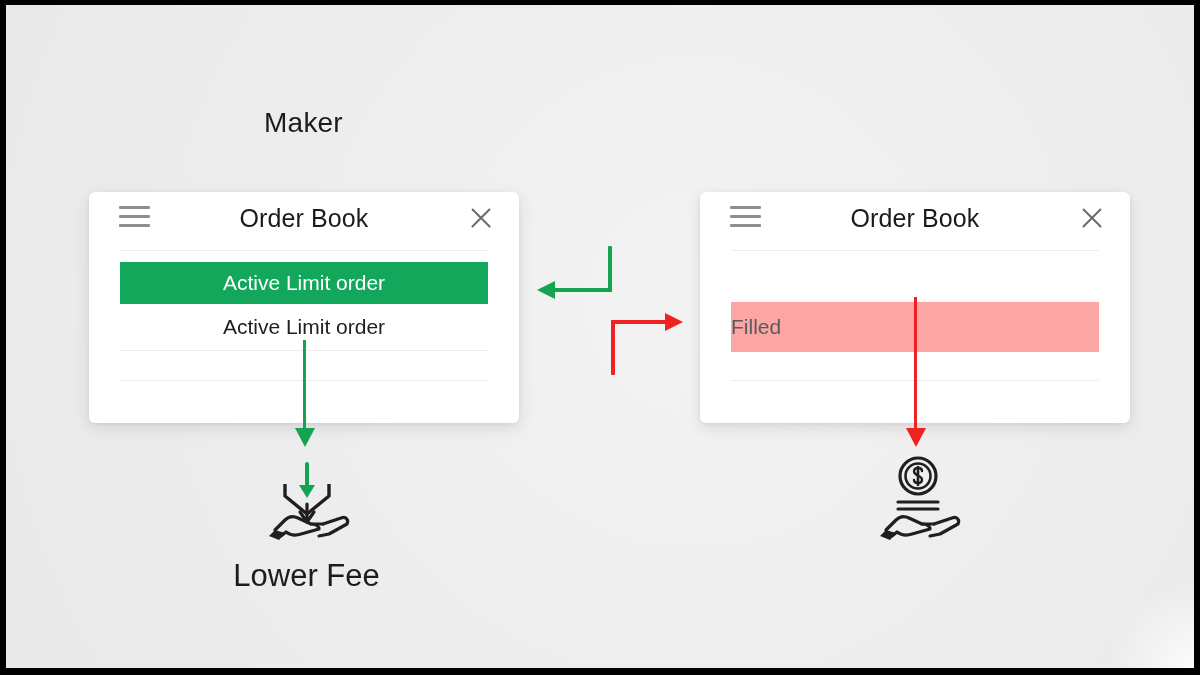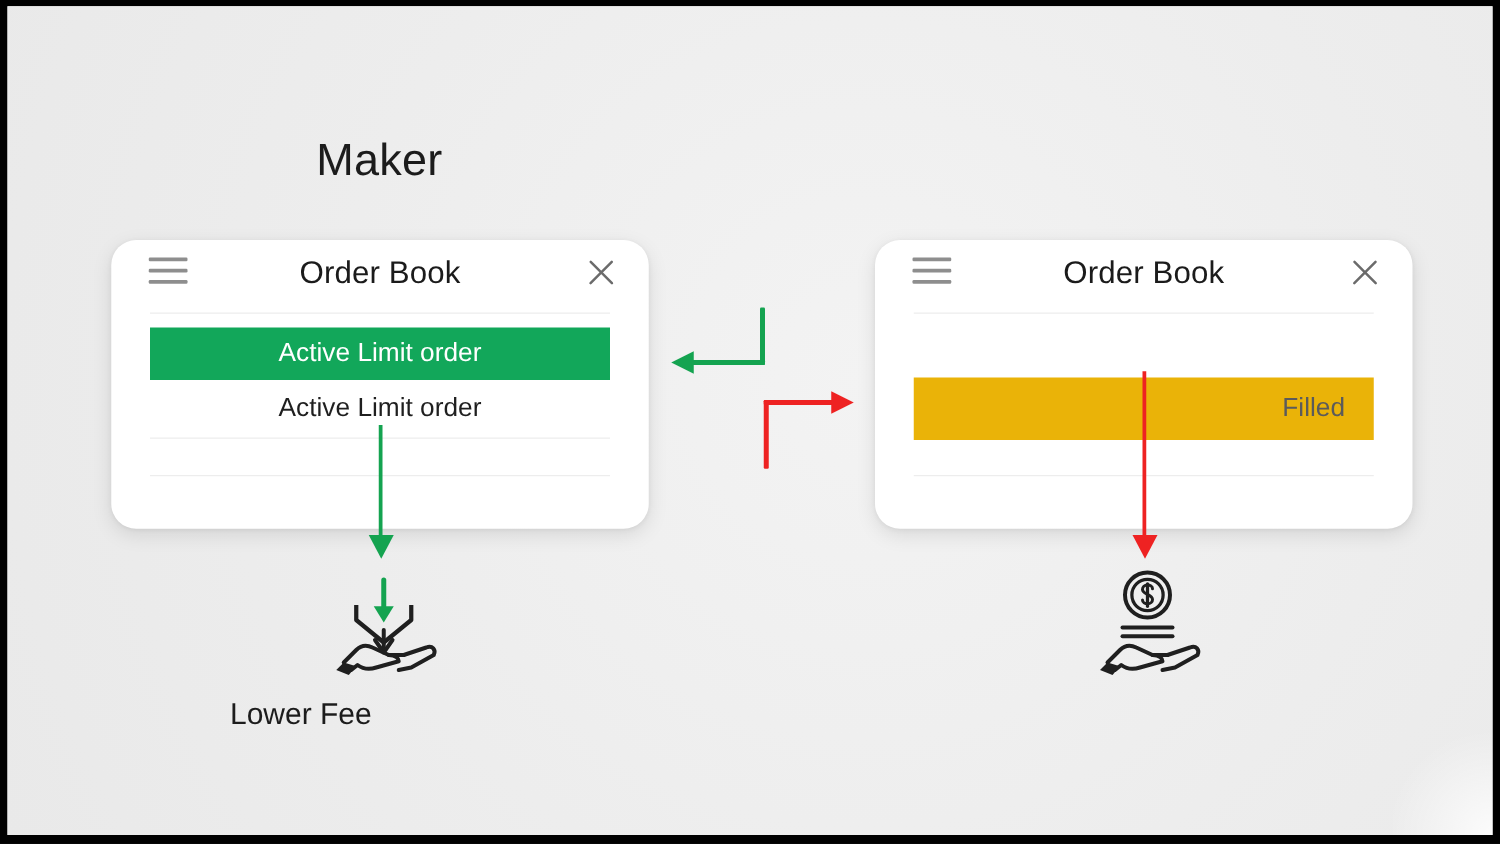--- a/index.html
+++ b/index.html
@@ -39,36 +39,36 @@
     bottom: 0px;
     width: 80px;
     height: 90px;
     background: radial-gradient(circle at 100% 100%, rgba(255,255,255,0.85) 0%, rgba(255,255,255,0.0) 70%);
     pointer-events: none;
   }
 
   
   .col-title {
     position: absolute;
-    font-size: 36px;
+    font-size: 28px;
     color: #1c1c1c;
     letter-spacing: 0.2px;
     text-align: center;
     white-space: nowrap;
   }
   .col-title.maker { left: 175px; top: 102px; width: 245px; }
   .col-title.taker { left: 790px; top: 102px; width: 245px; }
 
   
   .card {
     position: absolute;
     width: 430px;
     height: 231px;
     background: #ffffff;
-    border-radius: 20px;
+    border-radius: 6px;
     box-shadow: 0 5px 16px rgba(0,0,0,0.10), 0 1px 4px rgba(0,0,0,0.06);
     overflow: hidden;
   }
   .card.left  { left: 83px;  top: 187px; }
   .card.right { left: 694px; top: 187px; }
 
   .card-header {
     position: relative;
     height: 58px;
   }
@@ -134,24 +134,23 @@
   .row.highlight-green {
     background: #12a75a;
     color: #ffffff;
     text-align: center;
   }
   .row.plain {
     color: #1f1f1f;
     text-align: center;
   }
   .row.filled-gray {
-    background: #eab308;
+    background: #fca5a5;
     color: #5b5b5b;
-    text-align: right;
-    padding-right: 23px;
+    padding-right: 12px;
     box-sizing: border-box;
     height: 50px;
     line-height: 50px;
   }
 
   
   .connector { position: absolute; }
   .conn-line { position: absolute; border-radius: 1px; }
   .arrow-head { position: absolute; width: 0; height: 0; }
 
@@ -186,22 +185,23 @@
   }
   .drop.green .shaft { background: #14a350; }
   .drop.green .head  { border-top: 19px solid #14a350; }
   .drop.red .shaft   { background: #ee2222; }
   .drop.red .head    { border-top: 19px solid #ee2222; }
 
   
   .fee-icon { position: absolute; }
   .fee-label {
     position: absolute;
-    font-size: 24px;
+    font-size: 31px;
     color: #1c1c1c;
+    text-align: center;
     white-space: nowrap;
   }
   .fee-label.lower    { left: 178px; top: 553px; width: 245px; }
   .fee-label.standard { left: 787px; top: 553px; width: 245px; }
 </style>
 </head>
 <body>
 
 <div id="stage">
   <div class="canvas">

